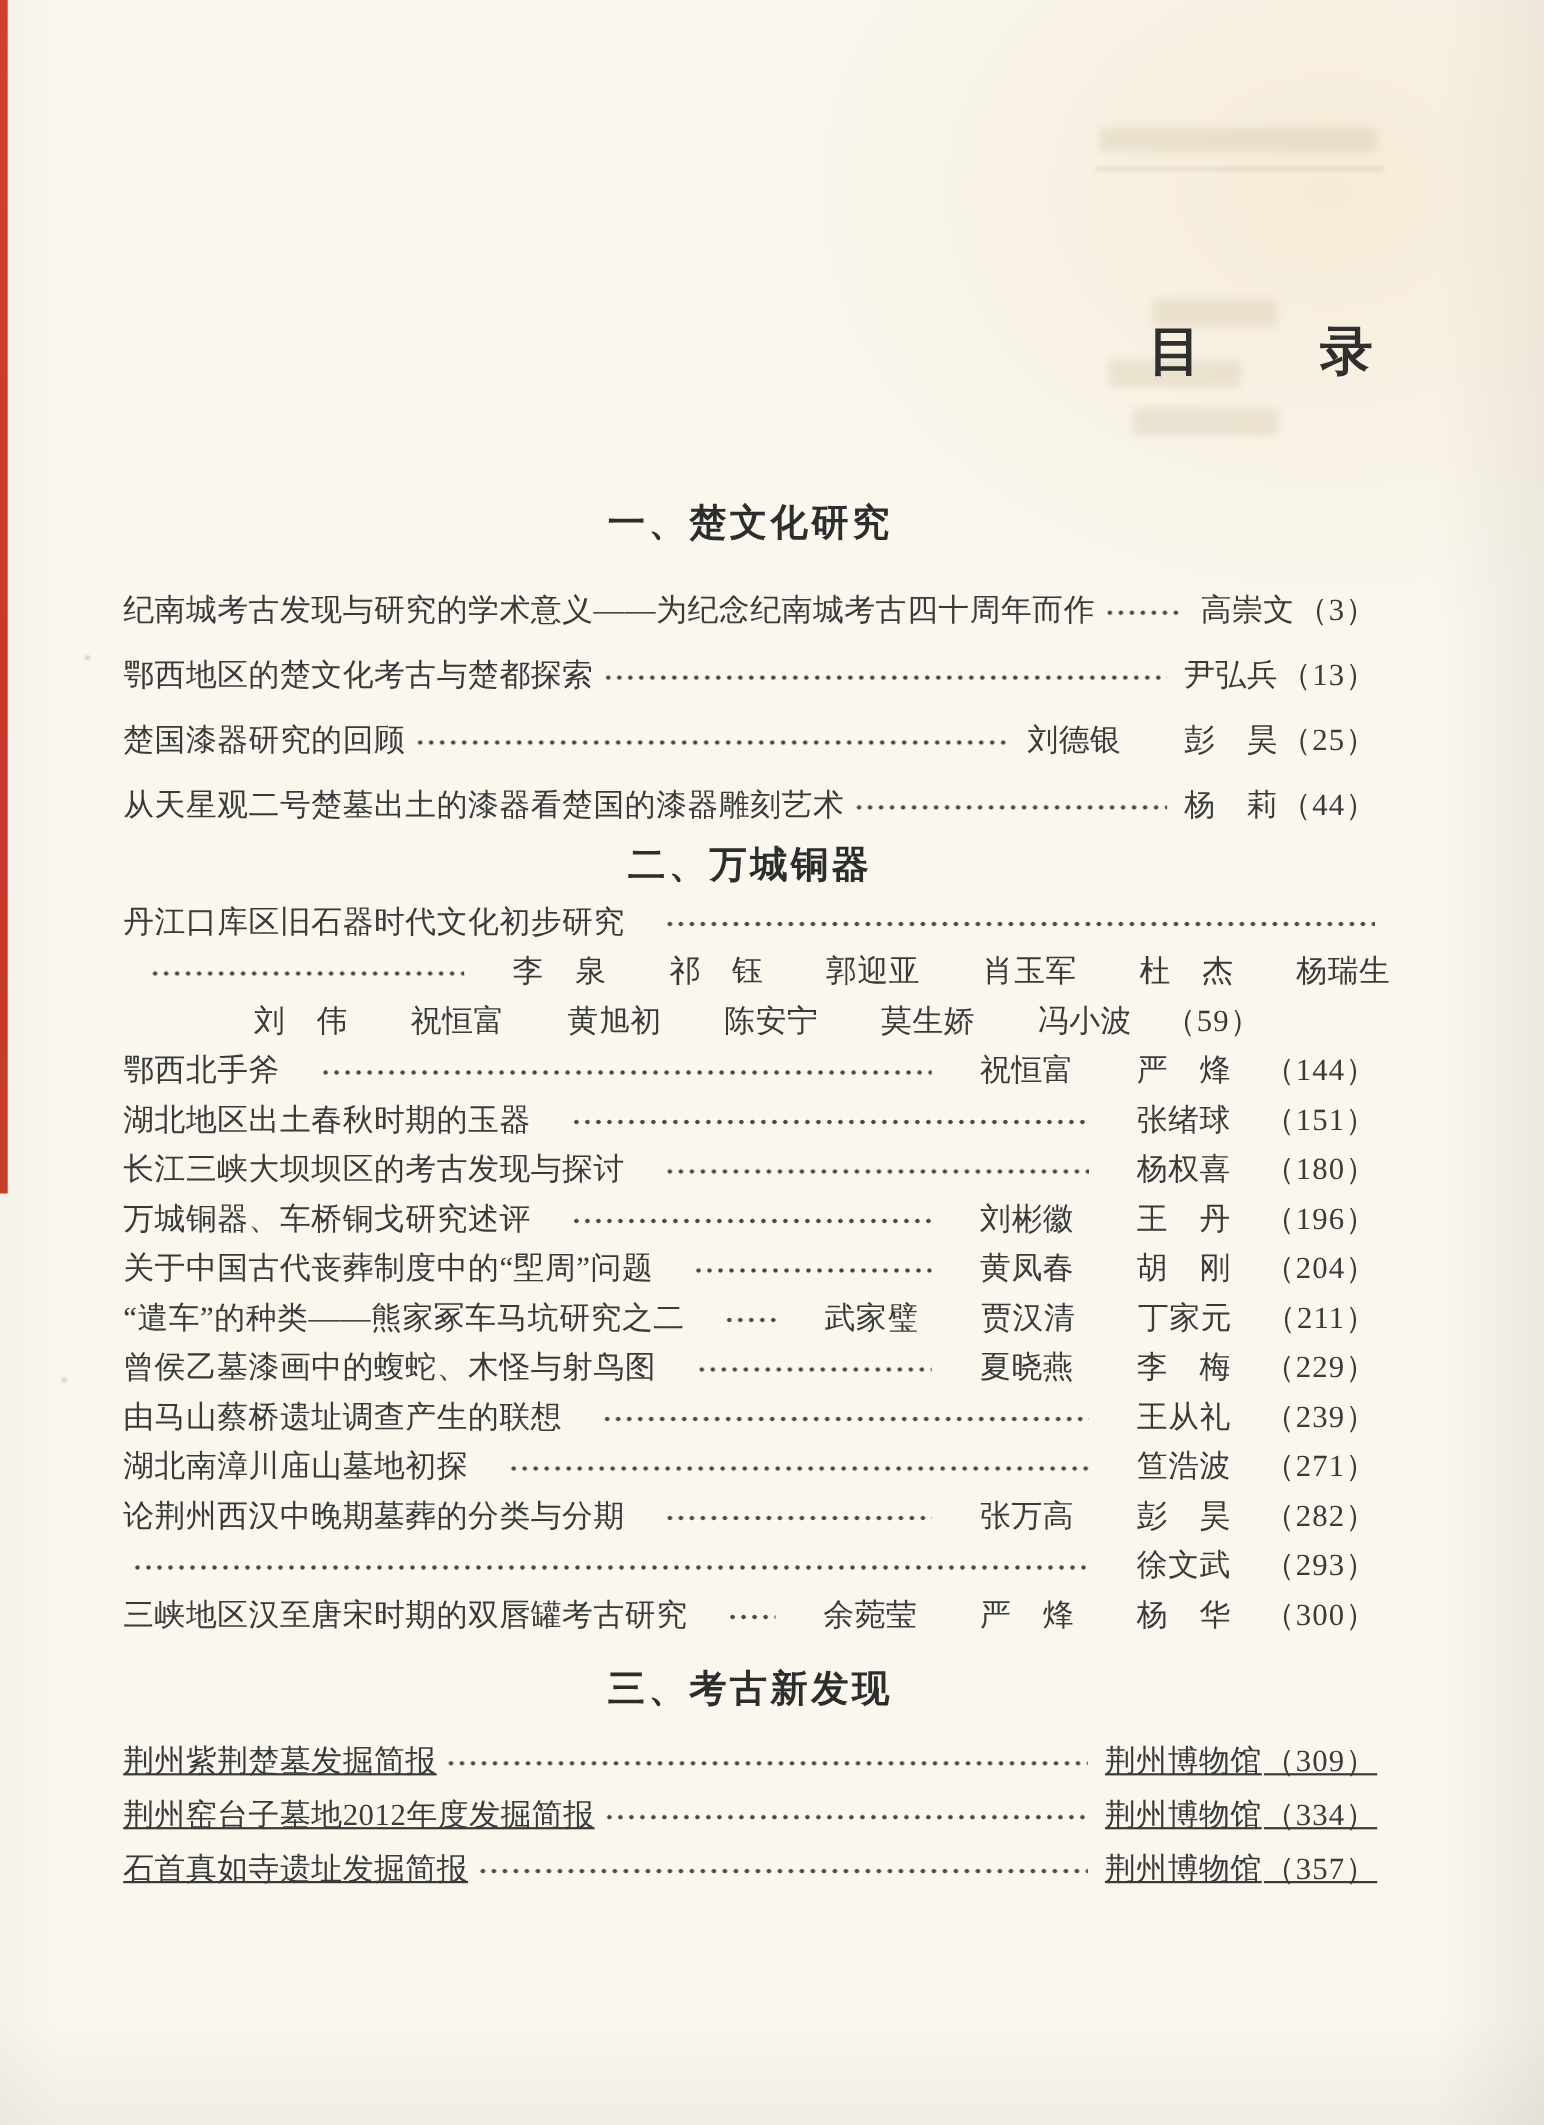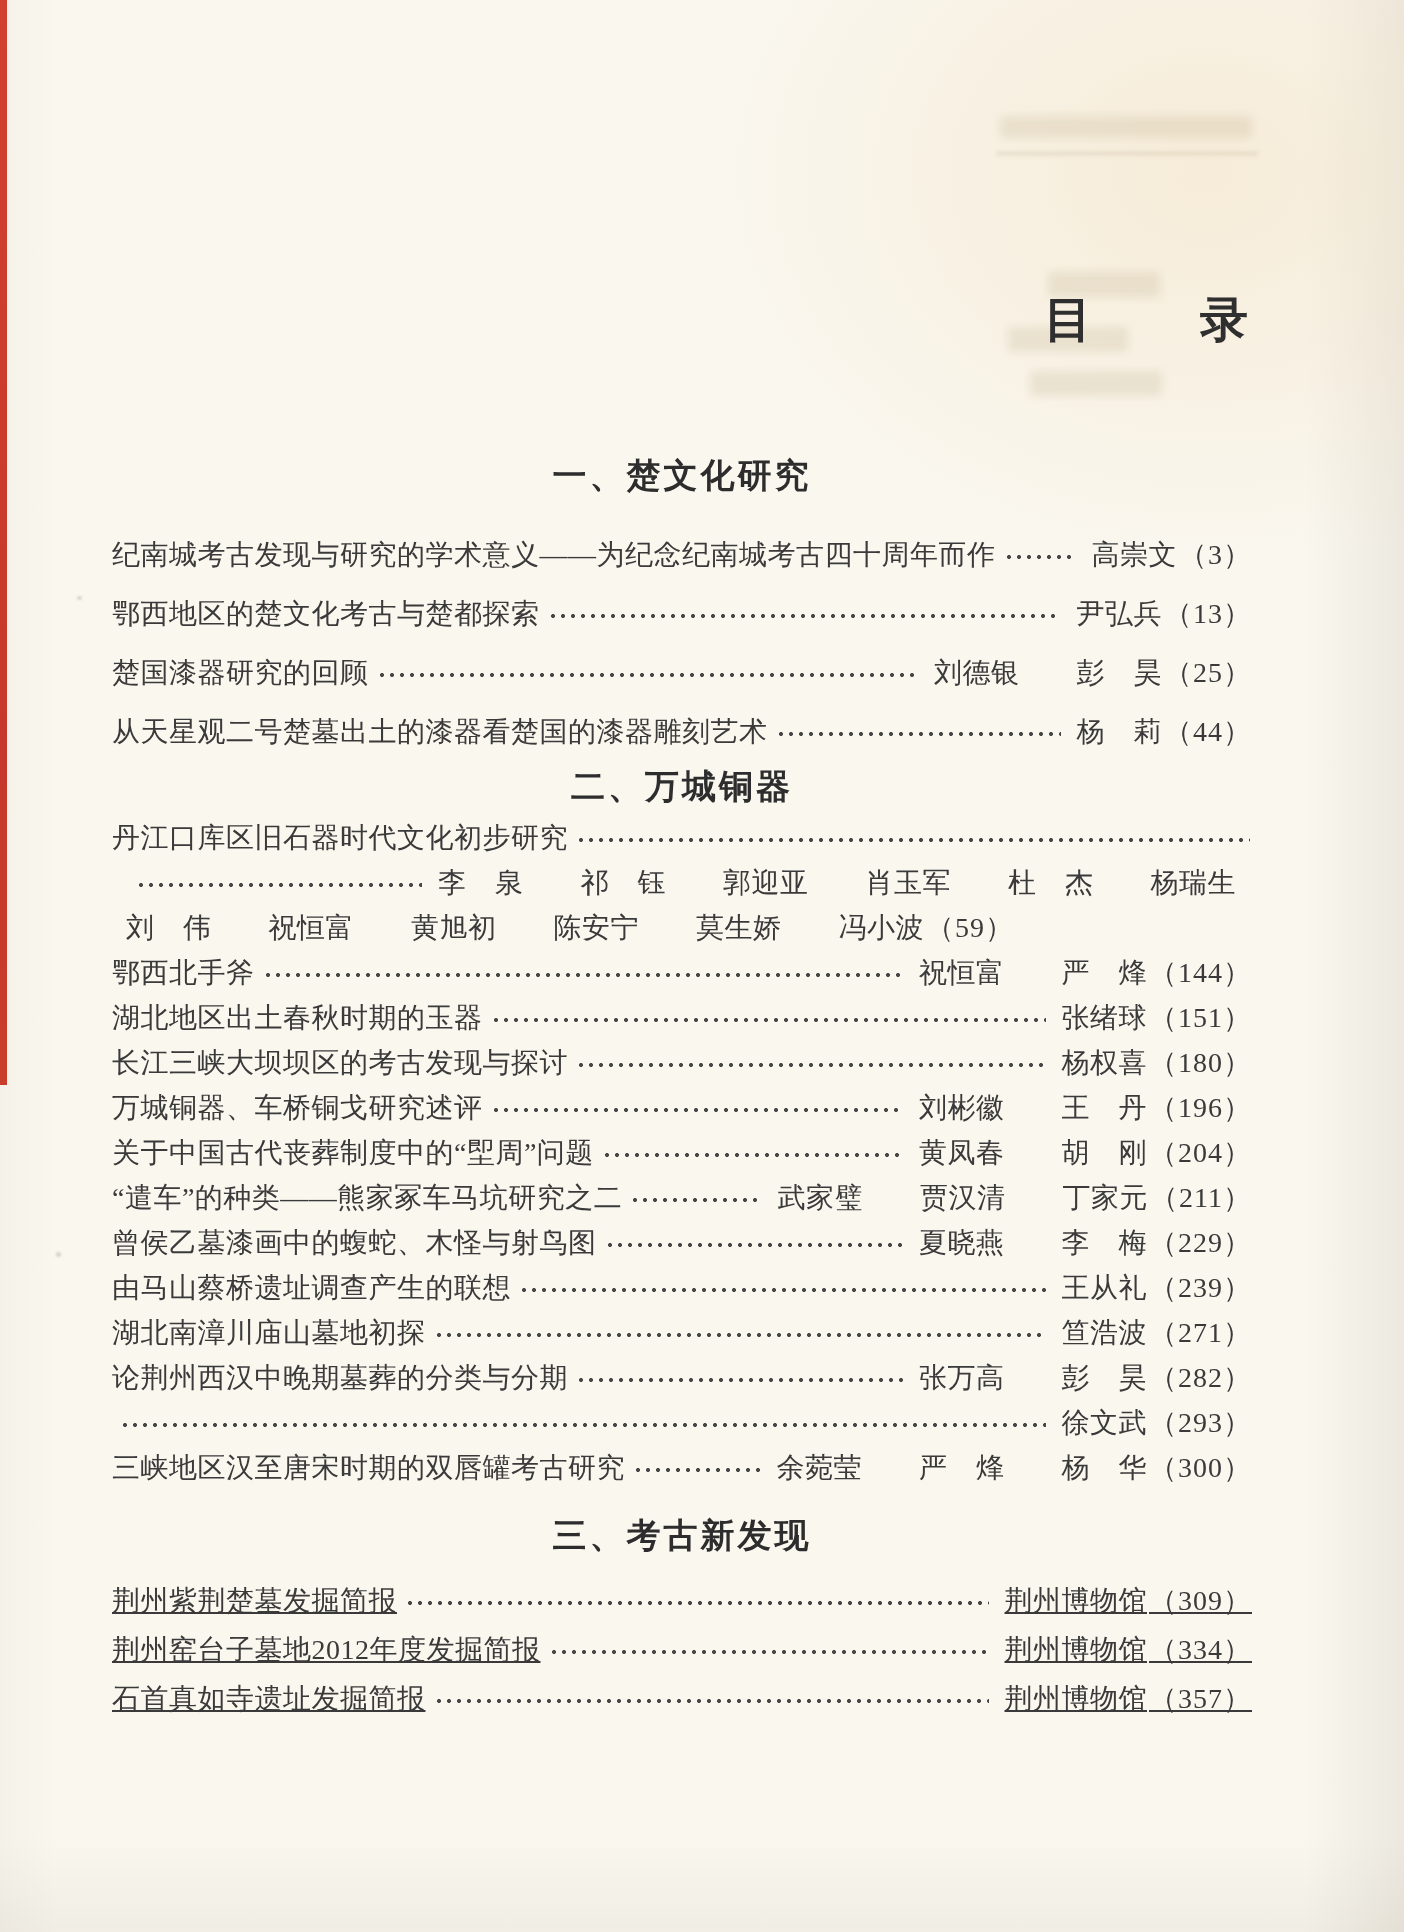--- a/index.html
+++ b/index.html
@@ -40,37 +40,37 @@
     height:38px;line-height:38px;
     text-align:center;
     font-family:"Liberation Sans","DejaVu Sans",sans-serif;
     font-size:34px;font-weight:700;
     letter-spacing:3px;
     color:#2d2d2d;
   }
   .section:nth-child(1) .section-heading{margin:108px 0 31px;}
   .section:nth-child(1) .row{height:59px;}
   .section:nth-child(2) .section-heading{margin:6px 0 10px;}
-  .section:nth-child(2) .row{height:45px;}
+  .section:nth-child(2) .row{height:45px;gap:28px;}
   .section:nth-child(3) .section-heading{margin:26px 0 22px;}
   .section:nth-child(3) .row{height:49px;text-decoration:underline;}
 
   .row{display:flex;align-items:center;font-size:28px;white-space:nowrap;}
   .t{flex:0 0 auto;letter-spacing:.5px;}
   .leader{
     flex:1 1 0;min-width:10px;height:12px;align-self:center;margin:4px 2px 0 8px;
     background:radial-gradient(circle 2px at 5px 50%, #474747 1.7px, rgba(0,0,0,0) 2.3px);
     background-size:10px 12px;background-repeat:repeat-x;background-position:left center;
   }
   .authors{flex:0 0 auto;margin-left:14px;letter-spacing:.5px;}
   .pg{flex:0 0 auto;margin-left:2px;letter-spacing:1px;}
 
   .cont-leader{padding-left:16px;}
   .cont-leader .leader{flex:0 0 286px;}
-  .cont-right{justify-content:flex-start;}
+  .cont-right{justify-content:center;}
 </style>
 </head>
 <body>
 
 <div class="page">
   <div class="red-strip"></div>
 
   <div class="ghost" style="left:1000px;top:116px;width:252px;height:22px;"></div>
   <div class="ghost-line" style="left:996px;top:152px;width:262px;"></div>
   <div class="ghost" style="left:1048px;top:272px;width:112px;height:25px;"></div>

